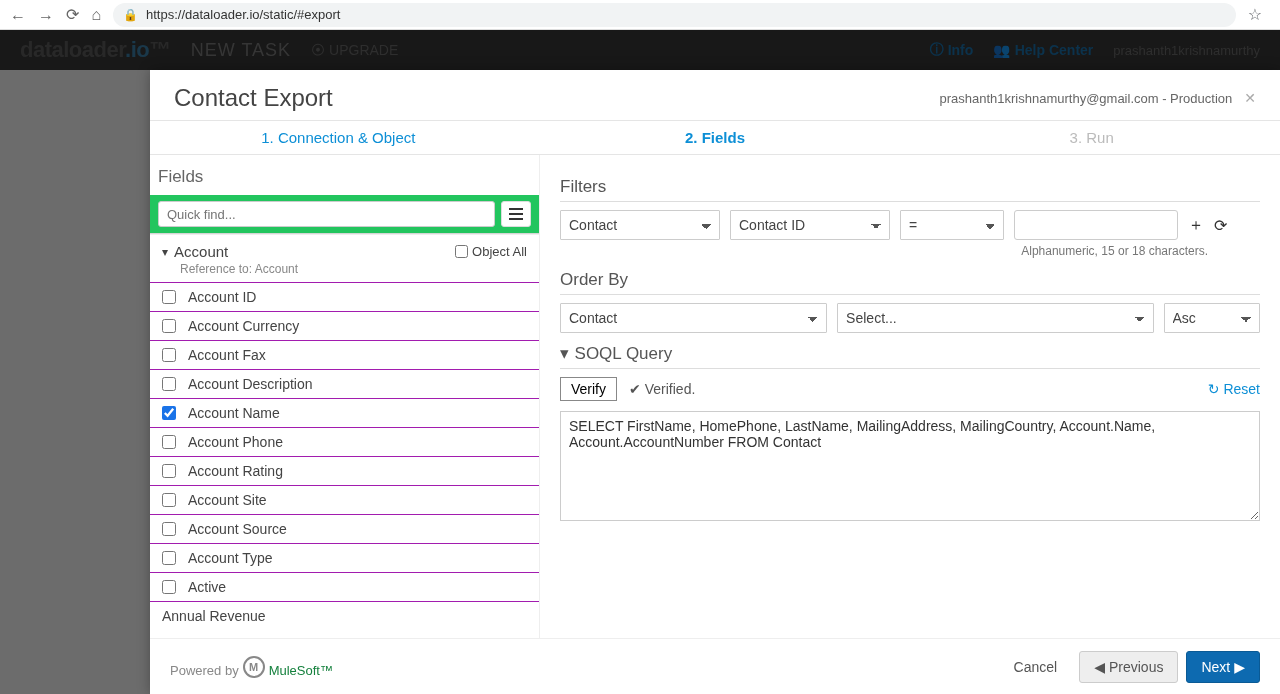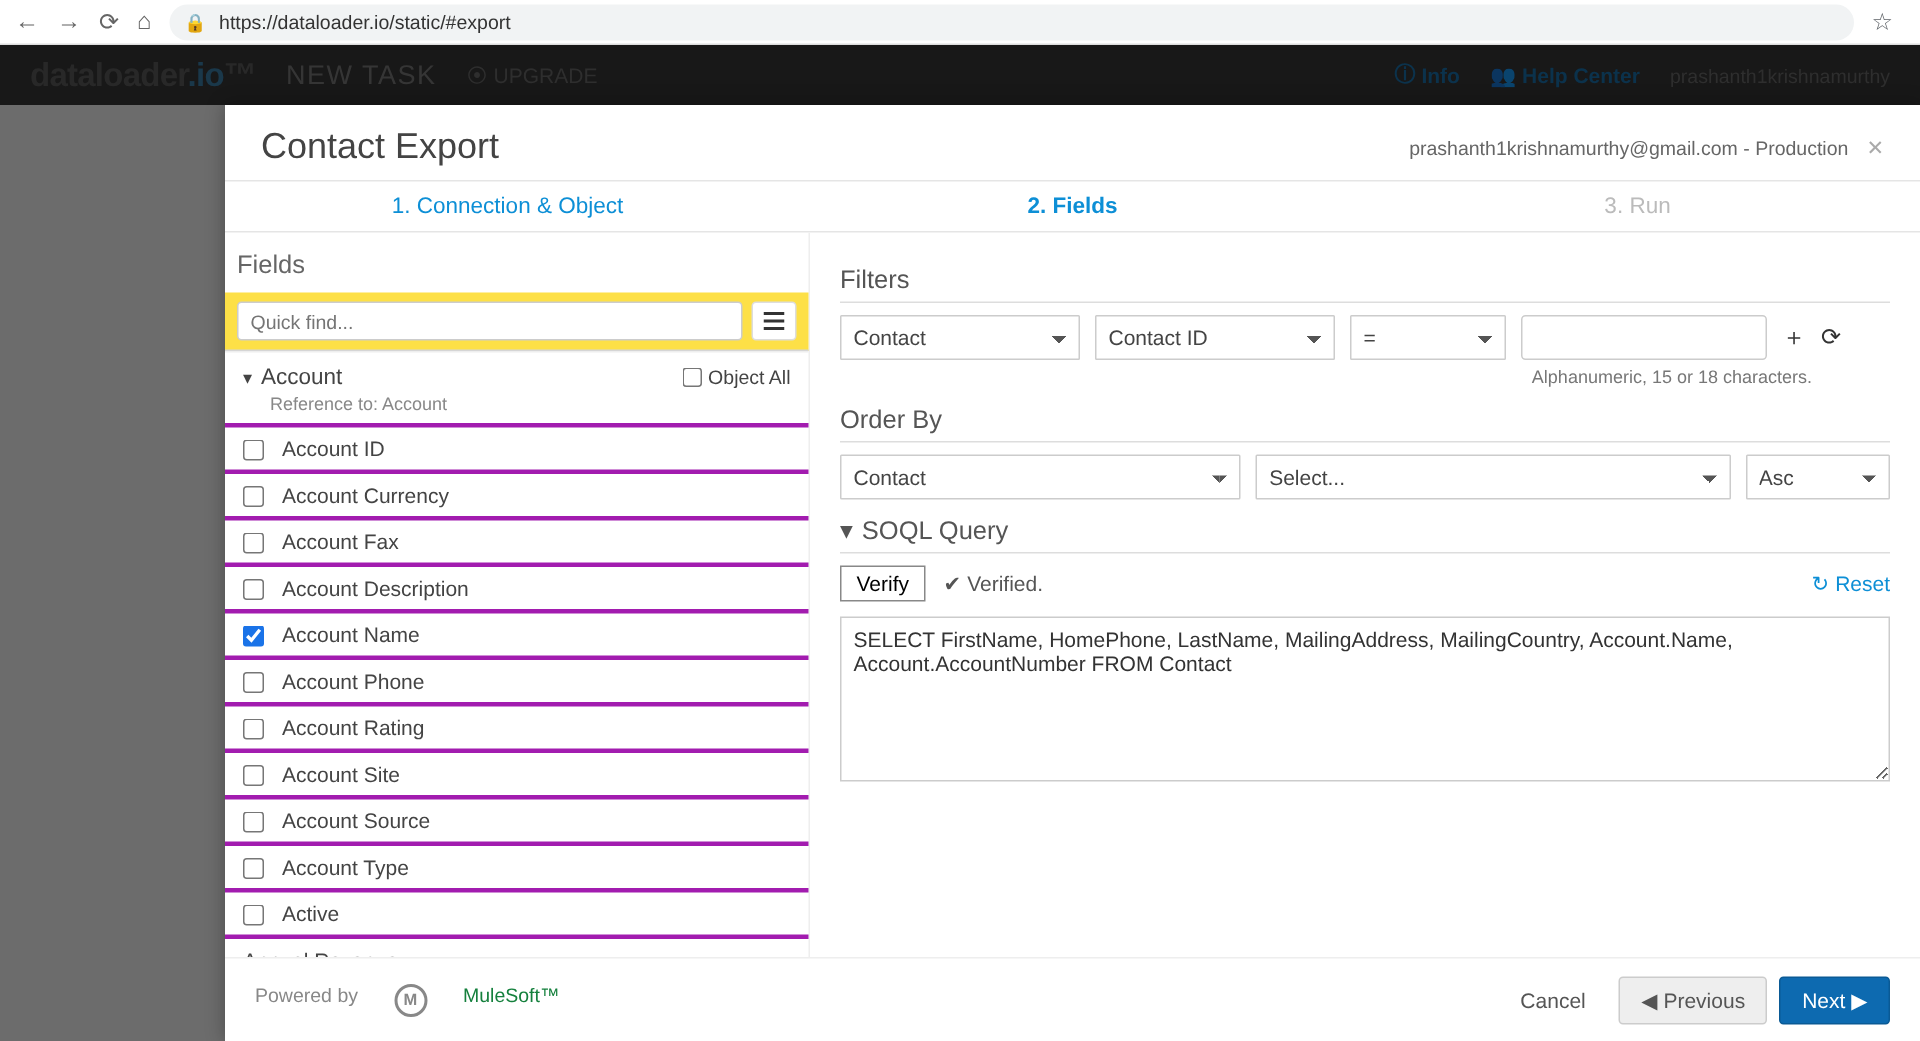--- a/index.html
+++ b/index.html
@@ -32,49 +32,49 @@
 .step { flex:1; text-align:center; padding:8px 12px; font-size:15px; cursor:pointer; }
 .step.done { color:#0d8fd6; }
 .step.active { color:#0d8fd6; font-weight:600; }
 .step.future { color:#bbb; }
 
 .modal-body { flex:1; display:flex; overflow:hidden; }
 .left-panel { width:390px; border-right:1px solid #eee; display:flex; flex-direction:column; }
 .right-panel { flex:1; padding: 12px 20px 0 20px; overflow:auto; }
 
 .section-title { font-size:17px; color:#666; padding: 12px 8px 8px; }
-.fields-search { background:#fde047; padding:6px 8px; display:flex; align-items:center; gap:6px; border-bottom:1px solid #d5d5d5; }
+.fields-search { background:#22c55e; padding:6px 8px; display:flex; align-items:center; gap:6px; border-bottom:1px solid #d5d5d5; }
 .fields-search input { flex:1; height:26px; border:1px solid #ccc; border-radius:3px; padding:0 8px; font-size:13px; color:#888; }
 .menu-btn { width:30px; height:26px; background:#fff; border:1px solid #ddd; border-radius:3px; display:flex; align-items:center; justify-content:center; cursor:pointer; }
 
 .fields-list { flex:1; overflow-y:scroll; border-top:1px solid #eee; }
 .group-header { display:flex; align-items:center; padding:8px 12px 2px; font-size:15px; color:#444; }
 .group-header .chev { margin-right:6px; font-size:12px; }
 .group-header .sa { margin-left:auto; display:flex; align-items:center; gap:4px; font-size:13px; color:#444; }
 .group-ref { padding:0 12px 6px 30px; font-size:12px; color:#888; }
-.field-row { display:flex; align-items:flex-end; padding:6px 12px; border-top:3px solid #a21caf; font-size:14px; color:#444; }
+.field-row { display:flex; align-items:center; padding:6px 12px; border-top:1px solid #a21caf; font-size:14px; color:#444; }
 .field-row input[type=checkbox] { margin-right:12px; width:14px; height:14px; accent-color:#1a73e8; }
 
 .filters-row { display:flex; gap:10px; align-items:center; margin-bottom:4px; }
 .select { height:30px; border:1px solid #ccc; border-radius:1px; background:#fff; padding:0 23px 0 8px; font-size:14px; color:#444; appearance:none; background-image: linear-gradient(45deg, transparent 50%, #555 50%), linear-gradient(135deg, #555 50%, transparent 50%); background-position: calc(100% - 13px) 13px, calc(100% - 8px) 13px; background-size: 5px 5px; background-repeat:no-repeat; }
 .text-input { height:30px; border:1px solid #ccc; border-radius:3px; padding:0 8px; font-size:14px; }
 .icon-btn { color:#333; font-size:16px; cursor:pointer; }
 .hint { font-size:12px; color:#777; text-align:right; margin-bottom:12px; margin-right:52px; }
 .sub-title { font-size:17px; color:#555; margin: 10px 0 8px; border-bottom:1px solid #ddd; padding-bottom:4px; }
 .sub-title-b { font-size:17px; color:#555; margin:10px 0 8px; display:flex; align-items:center; gap:6px; border-bottom:1px solid #ddd; padding-bottom:4px; }
 
 .verify-row { display:flex; align-items:center; gap:12px; margin-bottom:10px; }
 .verify-btn { border:1px solid #888; padding:3px 10px; font-size:14px; background:#fff; cursor:pointer; }
 .verified { color:#555; font-size:14px; display:flex; align-items:center; gap:4px; }
 .reset-link { margin-left:auto; color:#0d8fd6; font-size:14px; cursor:pointer; display:flex; align-items:center; gap:4px; }
 
 .soql-area { width:100%; height:110px; border:1px solid #ccc; font-size:14px; padding:6px 8px; font-family: inherit; color:#333; resize:both; }
 
 .modal-footer { height:56px; border-top:1px solid #eee; display:flex; align-items:center; padding:0 20px; }
-.powered { font-size:13px; color:#888; display:flex; align-items:flex-start; gap:24px; }
+.powered { font-size:13px; color:#888; display:flex; align-items:flex-end; gap:4px; }
 .powered .mule { font-weight:400; color:#15803d; }
 .footer-spacer { flex:1; }
 .btn { height:32px; padding:0 14px; font-size:14px; border-radius:3px; cursor:pointer; display:flex; align-items:center; gap:4px; }
 .btn.cancel { background:transparent; border:none; color:#555; }
 .btn.prev { background:#eee; border:1px solid #ccc; color:#555; margin-left:8px;}
 .btn.next { background:#0d6ab0; border:1px solid #0a5a95; color:#fff; margin-left:8px; }
 
 
 .fields-list::-webkit-scrollbar { width:12px; }
 .fields-list::-webkit-scrollbar-thumb { background:#bcbcbc; }

